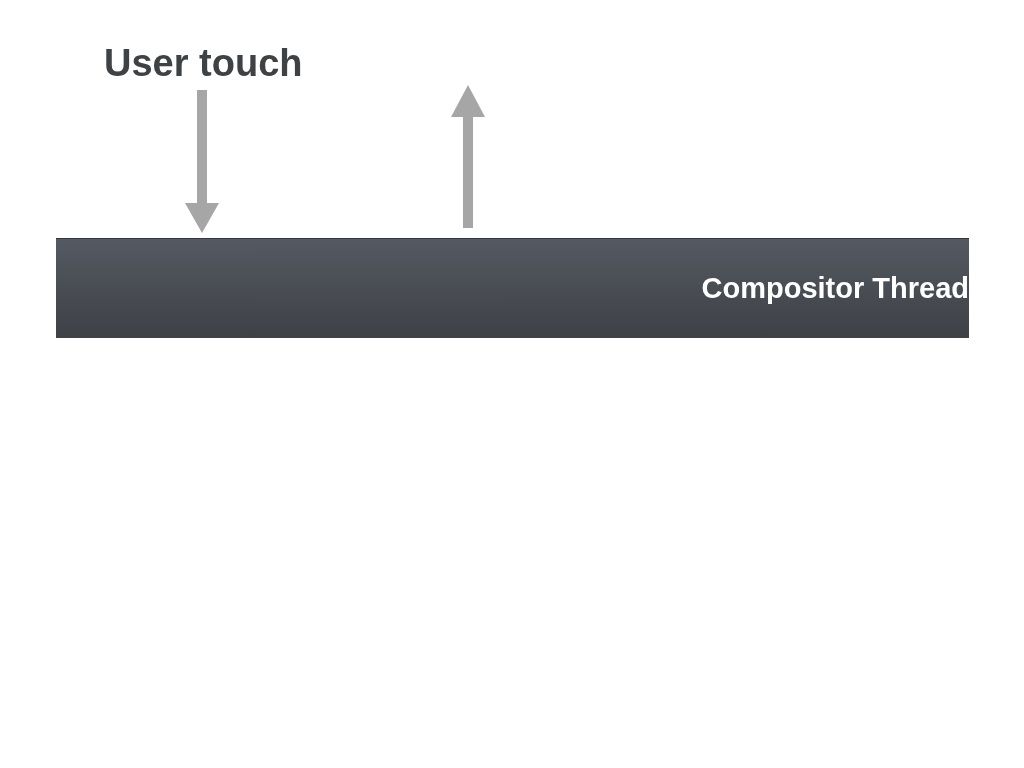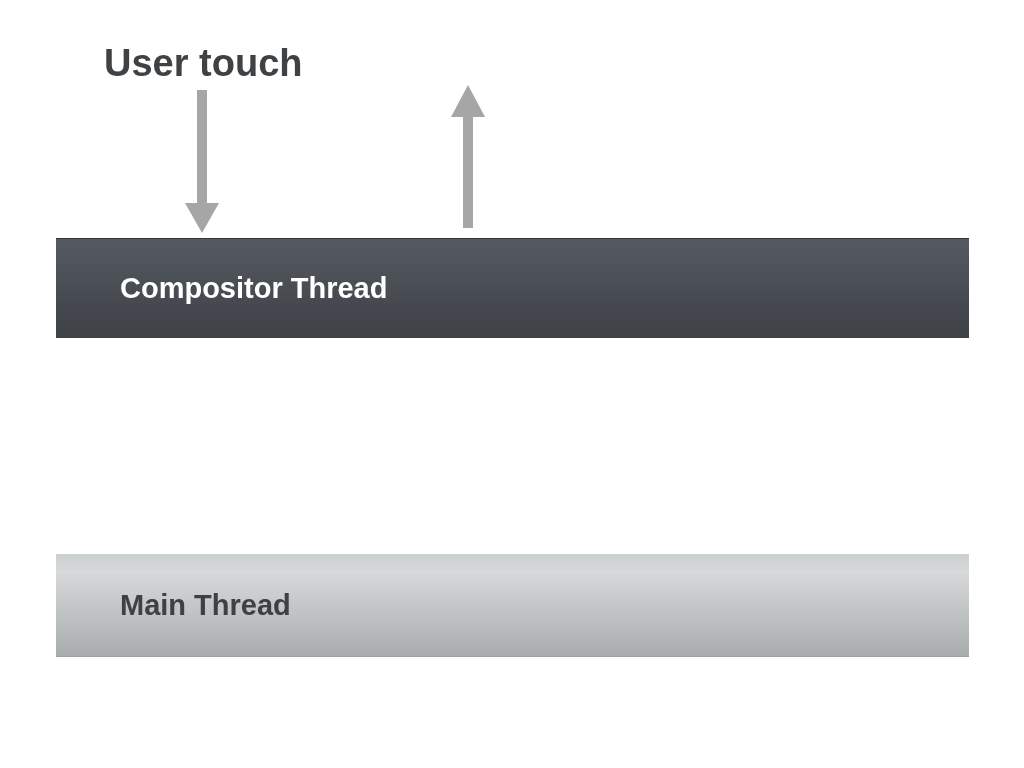--- a/index.html
+++ b/index.html
@@ -69,20 +69,21 @@
     position: absolute;
     left: 56px;
     width: 913px;
     display: flex;
     align-items: center;
     box-sizing: border-box;
     padding-left: 64px;
     font-size: 29px;
     font-weight: bold;
     white-space: nowrap;
+    justify-content: flex-end;
   }
   .bar-compositor {
     top: 238px;
     height: 100px;
     background: linear-gradient(180deg, #555a62 0%, #4a4e55 45%, #3e4146 100%);
     color: #ffffff;
     border-top: 1px solid #34373c;
   }
   .bar-main {
     top: 554px;
@@ -107,17 +108,14 @@
 
   <div class="arrow arrow-up">
     <div class="head"></div>
     <div class="shaft"></div>
   </div>
 
   <div class="bar bar-compositor">
     <span>Compositor Thread</span>
   </div>
 
-  <div class="bar bar-main">
-    <span>Main Thread</span>
-  </div>
 
 </div>
 
 </body></html>

